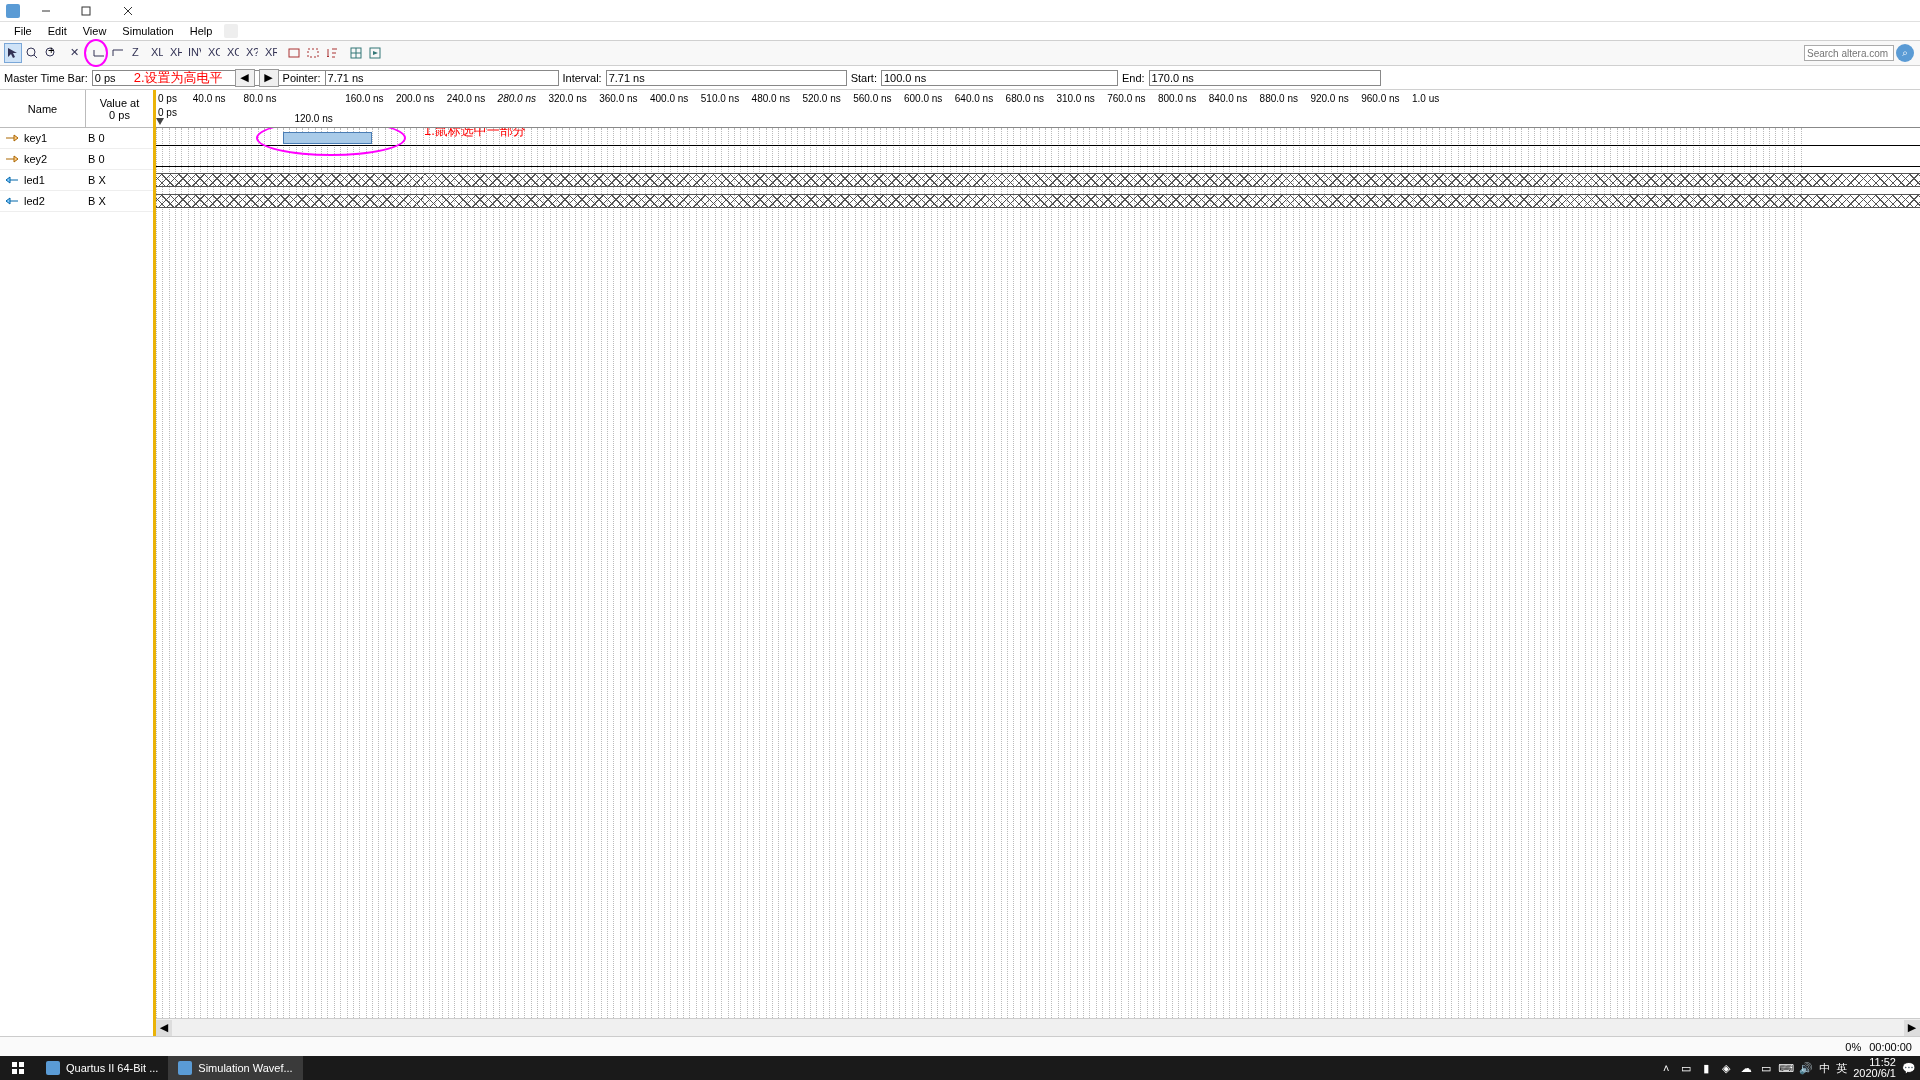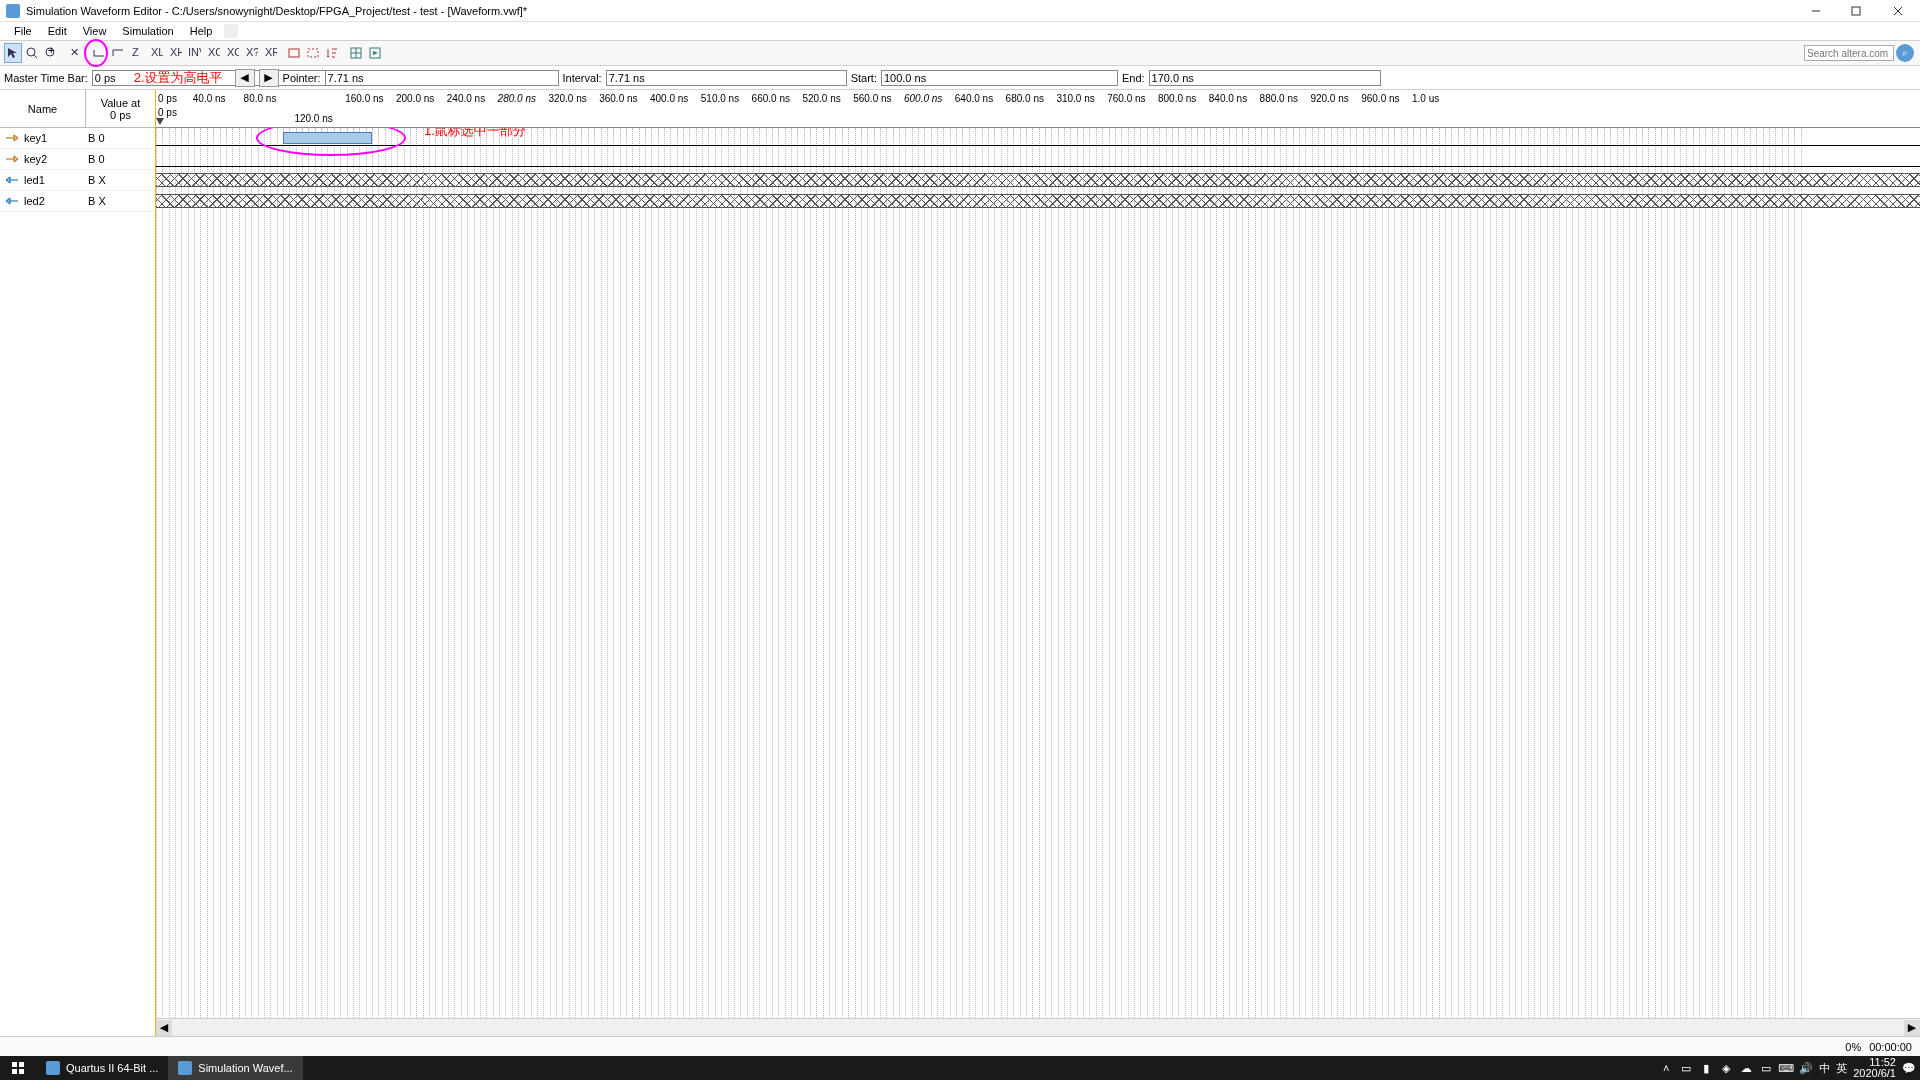--- a/index.html
+++ b/index.html
@@ -34,21 +34,21 @@
 .timerow input { border:1px solid #888; height:16px; padding:0 2px; }
 .timerow .mtb-in { width:238px; }
 .arrowbtn { width:20px; height:18px; border:1px solid #999; background:#f0f0f0; display:flex; align-items:center; justify-content:center; }
 .timerow .ptr-in { width:234px; }
 .timerow .int-in { width:241px; }
 .timerow .sta-in { width:237px; }
 .timerow .end-in { width:232px; }
 
 
 .main { position:absolute; left:0; right:0; top:90px; bottom:44px; display:flex; }
-.left-panel { width:156px; border-right:1px solid #eab308; display:flex; flex-direction:column; background:#fff; }
+.left-panel { width:156px; border-right:3px solid #eab308; display:flex; flex-direction:column; background:#fff; }
 .lp-head { height:38px; display:flex; border-bottom:1px solid #bbb; }
 .lp-head .c1 { width:86px; border-right:1px solid #bbb; display:flex; align-items:center; justify-content:center; }
 .lp-head .c2 { flex:1; display:flex; flex-direction:column; align-items:center; justify-content:center; }
 .sig-row { height:21px; display:flex; align-items:center; border-bottom:1px solid #eee; }
 .sig-row .ic { width:24px; display:flex; justify-content:center; align-items:center; }
 .sig-row .nm { width:62px; }
 .sig-row .vl { flex:1; padding-left:2px; }
 
 
 .wave-panel { flex:1; position:relative; overflow:hidden; }
@@ -84,21 +84,20 @@
 .taskbar .titem .ticon { width:14px; height:14px; background:#5a9bd5; border-radius:2px; }
 .taskbar .tray { margin-left:auto; display:flex; align-items:center; gap:6px; padding-right:4px; font-size:10px; }
 .taskbar .tray .tic { width:14px; height:14px; display:flex; align-items:center; justify-content:center; }
 .taskbar .clock { text-align:right; line-height:11px; }
 </style>
 </head>
 <body>
 
 <div class="titlebar">
   <div class="app-icon"></div>
-  <div class="title">Simulation Waveform Editor - C:/Users/snowynight/Desktop/FPGA_Project/test - test - [Waveform.vwf]*</div>
   <div class="winbtns">
     <div class="winbtn">
         <svg viewBox="0 0 10 10">
           <line x1="1" y1="5" x2="9" y2="5" stroke="#333"></line>
         </svg>
       </div>
     <div class="winbtn">
         <svg viewBox="0 0 10 10">
           <rect x="1" y="1" width="8" height="8" fill="none" stroke="#333"></rect>
         </svg>
@@ -309,24 +308,24 @@
           <span class="tick-lbl" style="left: 87.6px;">80.0 ns</span>
           <span class="tick-lbl" style="left: 138.4px; margin-top: 20px;">120.0 ns</span>
           <span class="tick-lbl" style="left: 189.2px;">160.0 ns</span>
           <span class="tick-lbl" style="left: 240px;">200.0 ns</span>
           <span class="tick-lbl" style="left: 290.8px;">240.0 ns</span>
           <span class="tick-lbl" style="left: 341.6px; font-style: italic;">280.0 ns</span>
           <span class="tick-lbl" style="left: 392.4px;">320.0 ns</span>
           <span class="tick-lbl" style="left: 443.2px;">360.0 ns</span>
           <span class="tick-lbl" style="left: 494px;">400.0 ns</span>
           <span class="tick-lbl" style="left: 544.8px;">510.0 ns</span>
-          <span class="tick-lbl" style="left: 595.6px;">660.0 ns</span>
+          <span class="tick-lbl" style="left: 595.6px;">480.0 ns</span>
           <span class="tick-lbl" style="left: 646.4px;">520.0 ns</span>
           <span class="tick-lbl" style="left: 697.2px;">560.0 ns</span>
-          <span class="tick-lbl" style="left: 748px; font-style: italic;">600.0 ns</span>
+          <span class="tick-lbl" style="left: 748px;">600.0 ns</span>
           <span class="tick-lbl" style="left: 798.8px;">640.0 ns</span>
           <span class="tick-lbl" style="left: 849.6px;">680.0 ns</span>
           <span class="tick-lbl" style="left: 900.4px;">310.0 ns</span>
           <span class="tick-lbl" style="left: 951.2px;">760.0 ns</span>
           <span class="tick-lbl" style="left: 1002px;">800.0 ns</span>
           <span class="tick-lbl" style="left: 1052.8px;">840.0 ns</span>
           <span class="tick-lbl" style="left: 1103.6px;">880.0 ns</span>
           <span class="tick-lbl" style="left: 1154.4px;">920.0 ns</span>
           <span class="tick-lbl" style="left: 1205.2px;">960.0 ns</span>
           <span class="tick-lbl" style="left: 1256px;">1.0 us</span>

